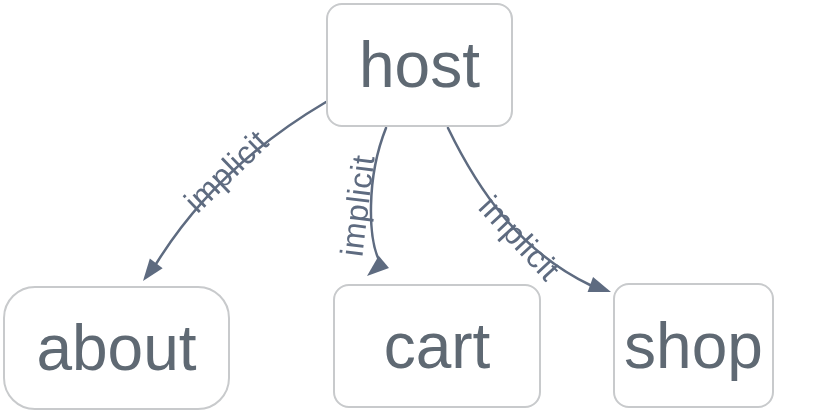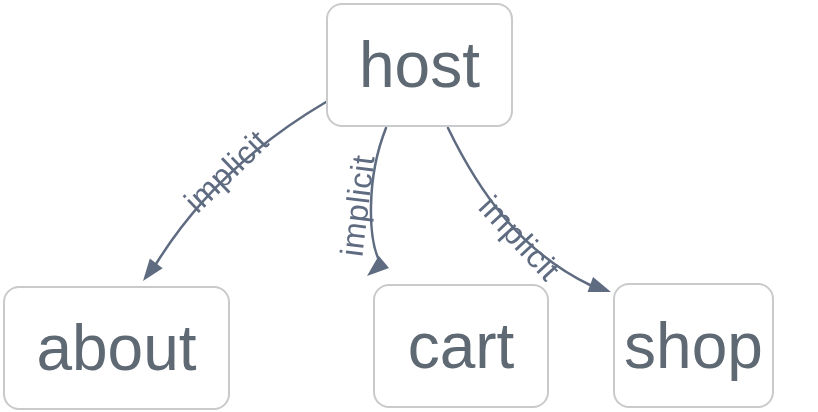--- a/index.html
+++ b/index.html
@@ -49,22 +49,22 @@
     box-sizing: border-box;
     cursor: pointer;
   }
   .node-label {
     color: #5f6973;
     font-size: 64px;
     line-height: 1;
     white-space: nowrap;
   }
   .node-host  { left: 326px; top: 3px;   width: 187px; height: 124px; }
-  .node-about { left: 3px;   top: 286px; width: 227px; height: 124px; }
-  .node-cart  { left: 333px; top: 284px; width: 176px; height: 124px; margin-left: 40px; }
+  .node-about { left: 3px;   top: 286px; width: 227px; height: 124px; border-radius: 32px; }
+  .node-cart  { left: 333px; top: 284px; width: 208px; height: 124px; }
   .node-shop  { left: 613px; top: 283px; width: 161px; height: 125px; }
 </style>
 </head>
 <body>
 
 <div class="canvas">
 
   <svg class="edges-layer" viewBox="0 0 818 412" xmlns="http://www.w3.org/2000/svg">
 
     <g>

